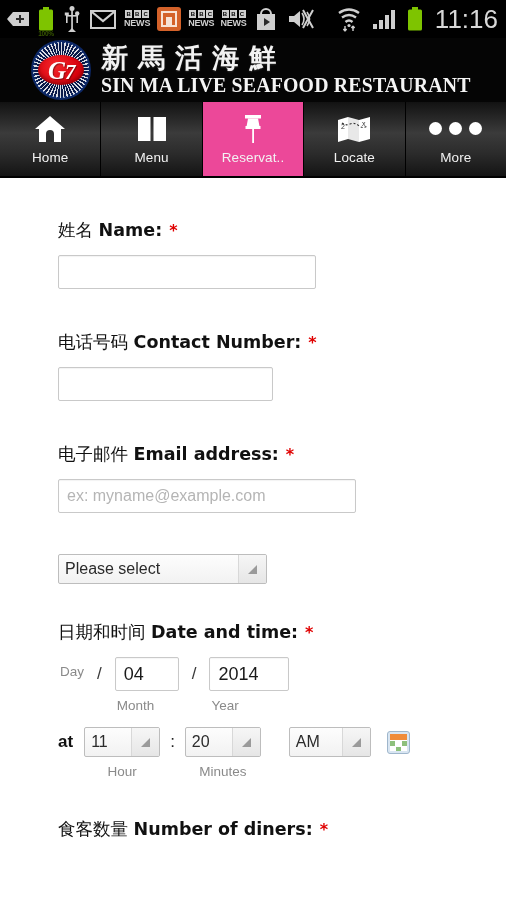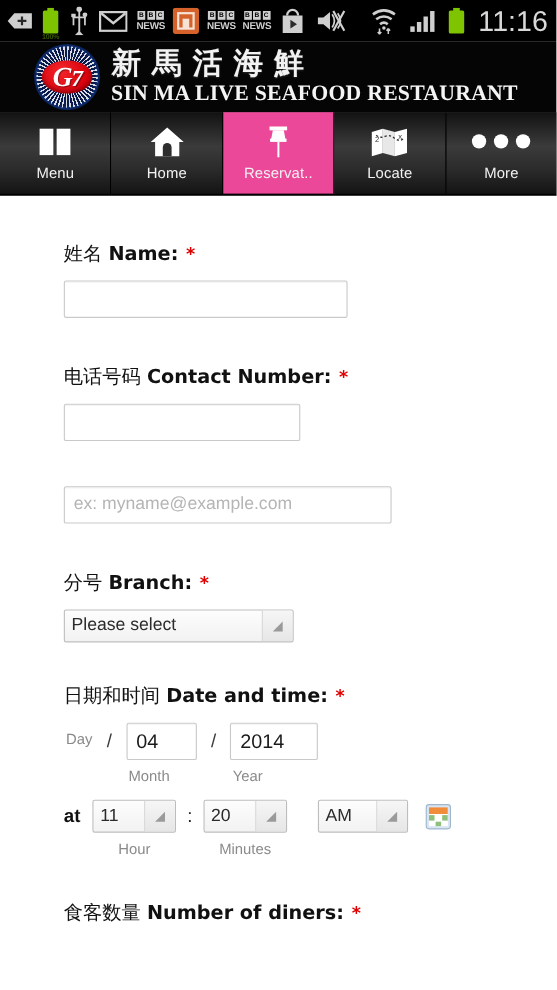--- a/index.html
+++ b/index.html
@@ -504,36 +504,36 @@
       <div class="cn-title">新馬活海鮮</div>
       <div class="en-title">SIN MA LIVE SEAFOOD RESTAURANT</div>
     </div>
   </div>
 </div>
 
 <div class="navbar">
 
   <div class="nav-item">
     <div class="nav-icon">
+      <svg width="32" height="30" viewBox="0 0 32 30">
+          <path d="M16 2 L31 15 L27 15 L27 28 L5 28 L5 15 L1 15 Z" fill="#fff"></path>
+          <path d="M12 28 v-8 a4 4 0 0 1 8 0 v8 z" fill="#2e2e2e"></path>
+        </svg>
+    </div>
+    <div class="nav-label">Home</div>
+  </div>
+
+  <div class="nav-item">
+    <div class="nav-icon">
       <svg width="30" height="28" viewBox="0 0 30 28">
           <rect x="1" y="2" width="12.5" height="24" fill="#fff"></rect>
           <rect x="16.5" y="2" width="12.5" height="24" fill="#fff"></rect>
         </svg>
     </div>
     <div class="nav-label">Menu</div>
-  </div>
-
-  <div class="nav-item">
-    <div class="nav-icon">
-      <svg width="32" height="30" viewBox="0 0 32 30">
-          <path d="M16 2 L31 15 L27 15 L27 28 L5 28 L5 15 L1 15 Z" fill="#fff"></path>
-          <path d="M12 28 v-8 a4 4 0 0 1 8 0 v8 z" fill="#2e2e2e"></path>
-        </svg>
-    </div>
-    <div class="nav-label">Home</div>
   </div>
 
   <div class="nav-item active">
     <div class="nav-icon">
       <svg width="26" height="30" viewBox="0 0 26 30">
           <rect x="5" y="1" width="16" height="3.5" fill="#fff"></rect>
           <path d="M8 4.5 h10 l1.5 8 h-13 z" fill="#fff"></path>
           <rect x="5.5" y="12" width="15" height="3" fill="#fff"></rect>
           <rect x="12.2" y="15" width="1.8" height="14" fill="#fff"></rect>
         </svg>
@@ -581,29 +581,29 @@
   <div class="field">
     <div class="field-label">
       <span class="cn">电话号码 </span><span>Contact Number:</span><span class="req">*</span>
     </div>
     <input class="txtbox w-phone" type="text" value="" style="">
   </div>
 
   <div class="gap-lg"></div>
 
   <div class="field">
+    <div class="field-label">
+      <span class="cn">电子邮件 </span><span>Email address:</span><span class="req">*</span>
+    </div>
     <input class="txtbox w-email" type="text" placeholder="ex: myname@example.com" style="">
   </div>
 
   <div class="gap-lg"></div>
 
   <div class="field">
-    <div class="field-label">
-      <span class="cn">分号 </span><span>Branch:</span><span class="req">*</span>
-    </div>
     <div class="sel">
       <div class="sel-val">Please select</div>
       <div class="sel-arrow">
           <span class="tri"></span>
         </div>
     </div>
   </div>
 
   <div class="gap-md"></div>
 

